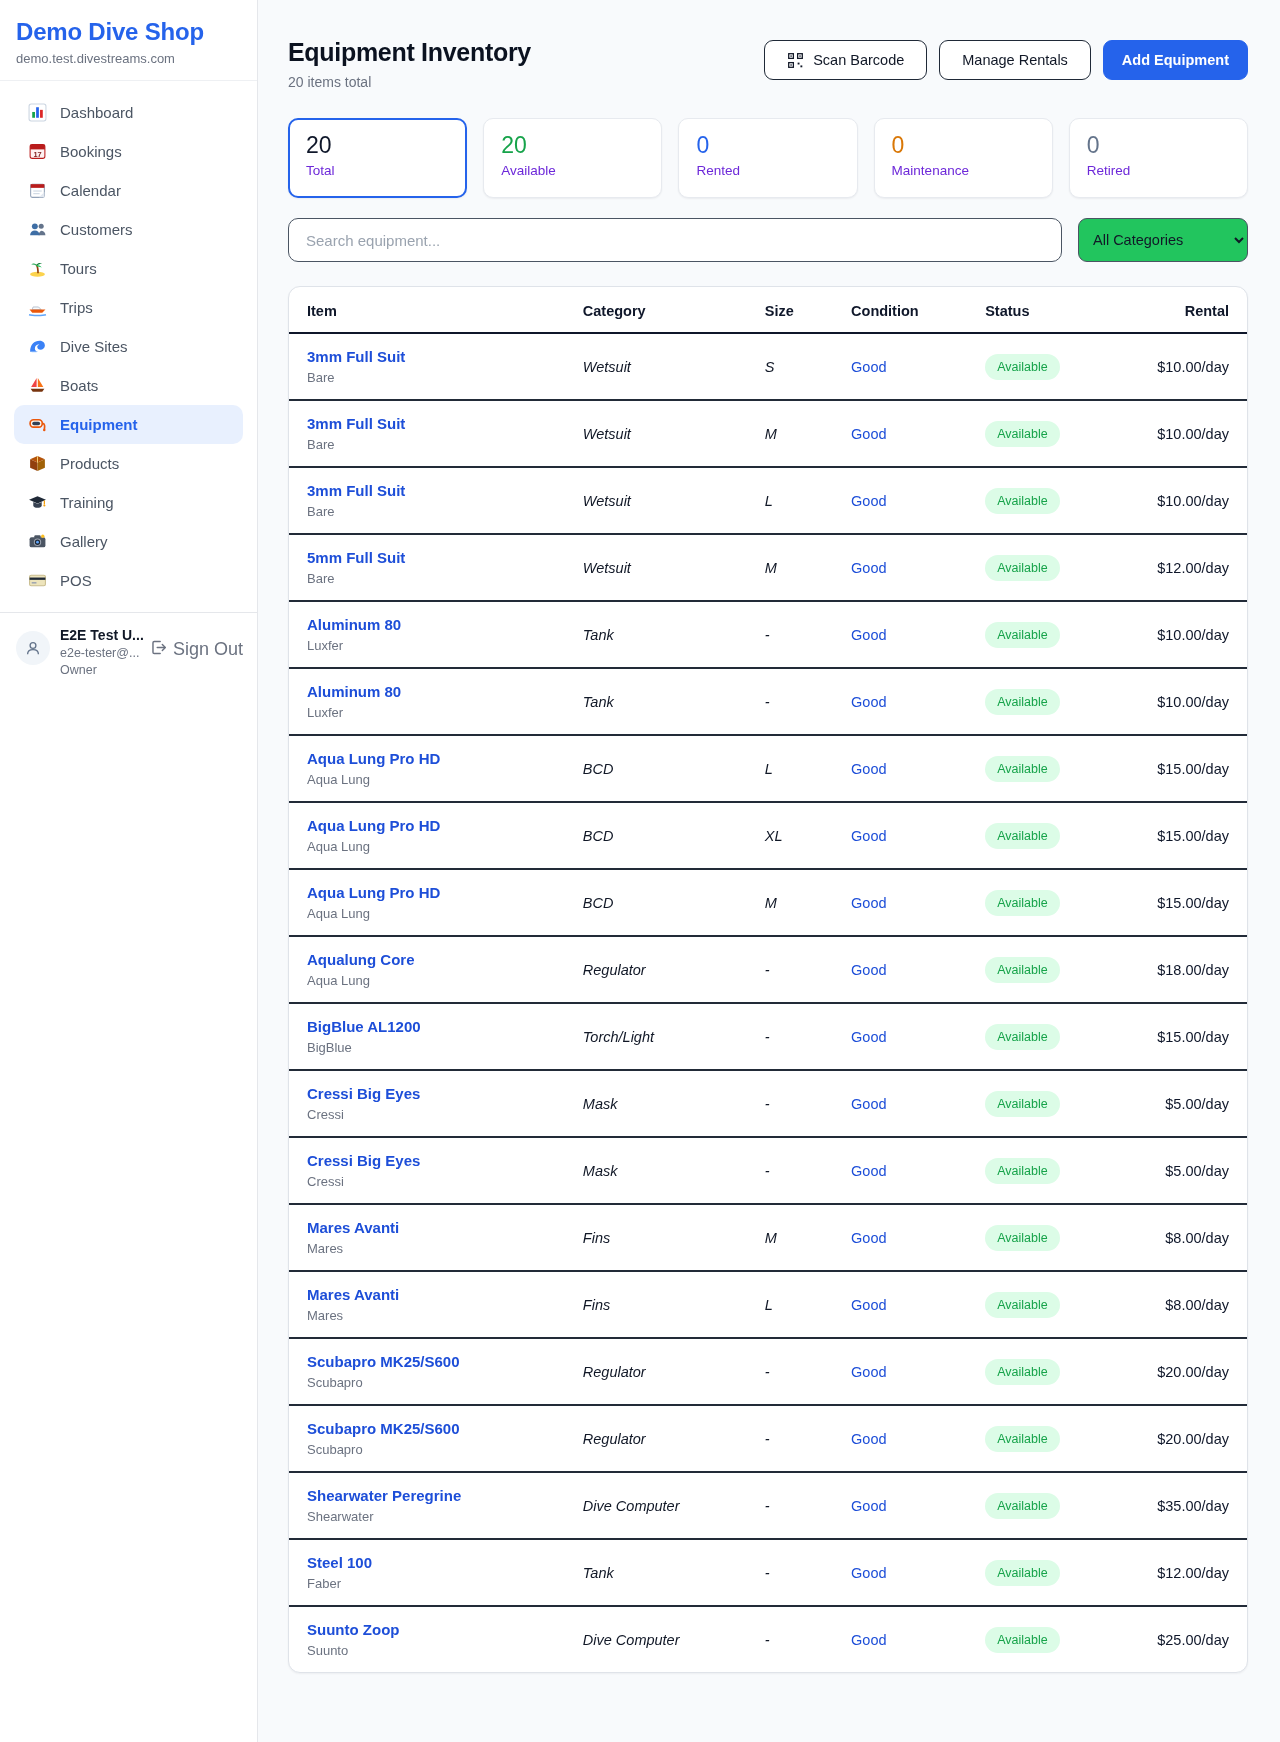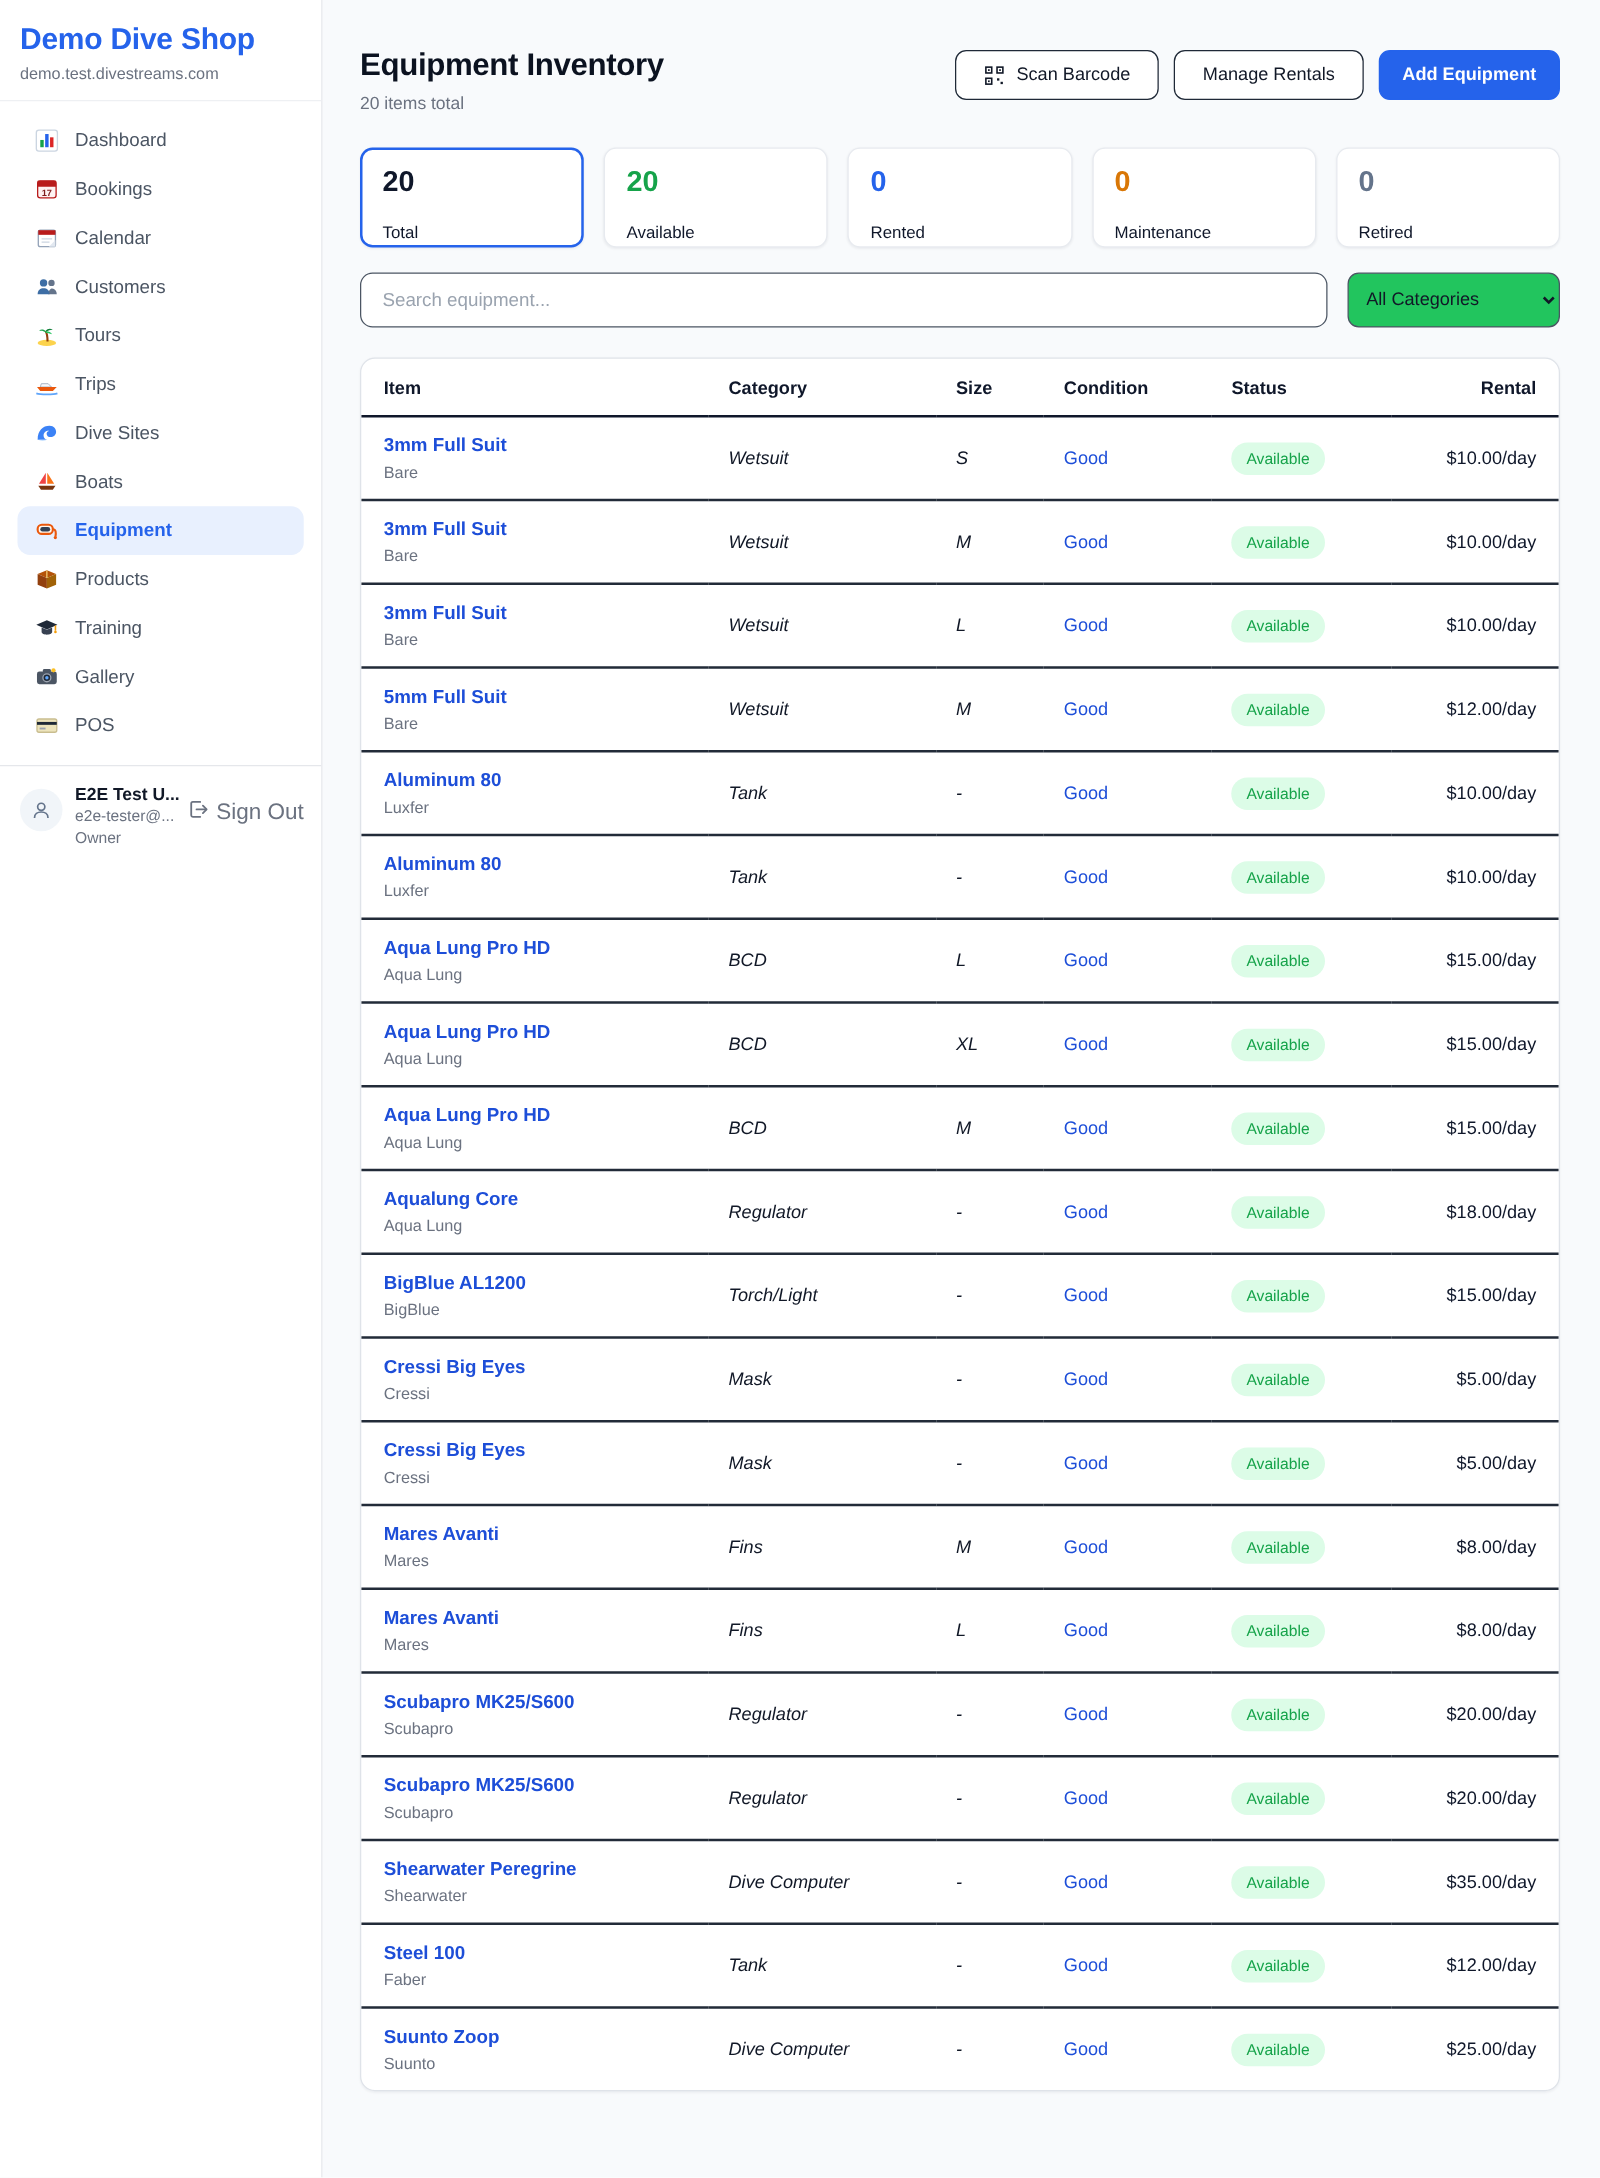--- a/index.html
+++ b/index.html
@@ -38,22 +38,22 @@
   .page-sub { font-size:14px; color:#6b7280; margin-top:7px; }
   .head-actions { display:flex; gap:12px; align-items:center; margin-top:2px; }
   .btn { height:40px; padding:0 22px; border-radius:9px; font-size:14.5px; display:inline-flex; align-items:center; gap:9px; cursor:pointer; font-family:inherit; }
   .btn-outline { background:#fff; border:1px solid #1f2937; color:#111827; }
   .btn-primary { background:#2563eb; border:1px solid #2563eb; color:#fff; font-weight:bold; padding:0 18px; }
   .btn svg { width:17px; height:17px; }
   
   .stats { display:flex; gap:16px; margin-top:28px; }
   .stat-card { flex:1; background:#fff; border:1px solid #e7eaef; border-radius:10px; padding:14px 17px; box-shadow:0 1px 2px rgba(16,24,40,.06); height:80px; cursor:pointer; }
   .stat-card.selected { border:2px solid #2563eb; padding:13px 16px; }
-  .stat-value { font-size:23px; font-weight:bold; line-height:1.1; }
-  .stat-label { font-size:13.5px; color:#0f172a; margin-top:20px; }
+  .stat-value { font-size:23px; font-weight:normal; line-height:1.1; }
+  .stat-label { font-size:13.5px; color:#6d28d9; margin-top:5px; }
   
   .filter-row { display:flex; gap:16px; margin-top:20px; }
   .search-input { flex:1; height:44px; border:1px solid #4b5563; border-radius:10px; padding:0 17px; font-size:15px; background:#fff; color:#111827; font-family:inherit; outline:none; }
   .search-input::placeholder { color:#9aa3af; }
   .category-select { width:170px; height:44px; border:1px solid #4b5563; border-radius:9px; background:#22c55e; font-size:14.5px; padding:0 10px; font-family:inherit; color:#111827; cursor:pointer; }
   
   .table-card { background:#fff; border:1px solid #dfe3e9; border-radius:12px; margin-top:24px; box-shadow:0 1px 2px rgba(16,24,40,.05); overflow:hidden; }
   table { width:100%; border-collapse:collapse; table-layout:fixed; }
   th { text-align:left; font-size:14.5px; font-weight:bold; color:#0f172a; padding:16px 16px 13px; border-bottom:2px solid #0f172a; }
   th.col-item { padding-left:18px; }

